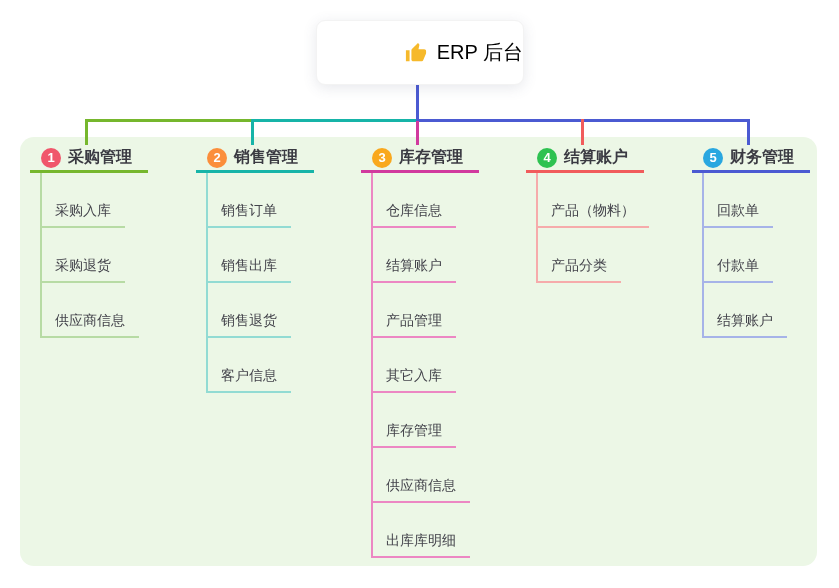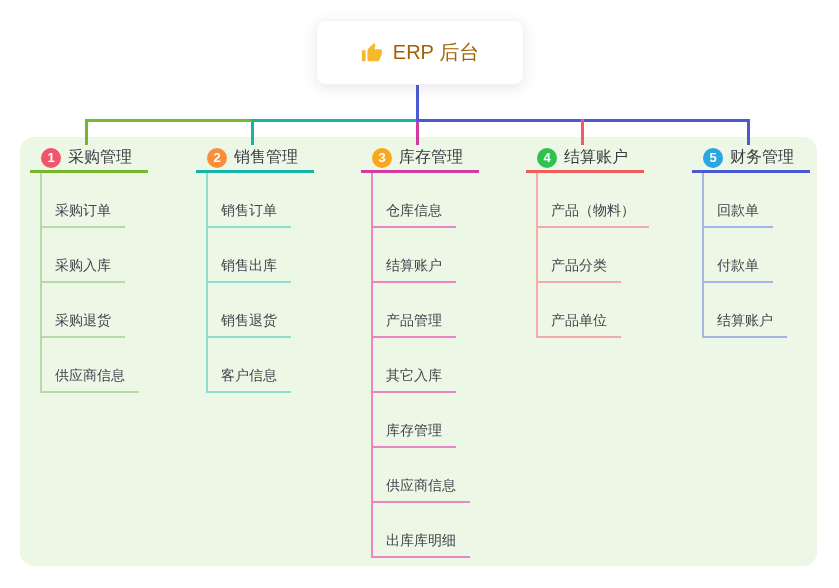--- a/index.html
+++ b/index.html
@@ -14,22 +14,22 @@
   .panel{position:absolute;left:20px;top:137px;width:797px;height:429px;border-radius:14px;}
 
   
   .line{position:absolute;}
 
   
   .root-card{
     position:absolute;left:316px;top:20px;width:206px;height:63px;
     background:#ffffff;border:1px solid #f3f3f3;border-radius:9px;
     box-shadow:0 3px 14px rgba(70,80,110,0.13);
-    display:flex;align-items:center;justify-content:center;gap:10px;
-    font-size:20px;font-weight:500;color:#a16207;
+    display:flex;align-items:center;justify-content:flex-end;gap:10px;
+    font-size:20px;font-weight:500;color:#000000;
   }
   .thumb{display:flex;align-items:center;}
 
   
   .branch{position:absolute;top:145px;}
   .bx0{left:30px;}
   .bx1{left:196px;}
   .bx2{left:361px;}
   .bx3{left:526px;}
   .bx4{left:692px;}
@@ -39,21 +39,21 @@
     border-bottom:3px solid var(--c);
     display:flex;align-items:center;gap:7px;padding-left:11px;
     cursor:default;
   }
   .badge{
     flex:0 0 20px;width:20px;height:20px;border-radius:50%;
     background:var(--badge);color:#ffffff;
     font-size:13px;font-weight:600;line-height:1;
     display:flex;align-items:center;justify-content:center;
   }
-  .blabel{font-size:16px;font-weight:400;color:#3a3a42;white-space:nowrap;}
+  .blabel{font-size:16px;font-weight:700;color:#3a3a42;white-space:nowrap;}
 
   .children{margin-left:10px;border-left:2px solid var(--lc);width:max-content;}
   .child{height:55px;display:flex;align-items:flex-end;}
   .clabel{
     display:inline-block;padding:0 14px 6px 13px;
     border-bottom:2px solid var(--lc);
     font-size:14px;color:#43434b;white-space:nowrap;
   }
 </style>
 </head>
@@ -83,23 +83,20 @@
     </span>
     <span>ERP 后台</span>
   </div>
 
   <div class="branch bx0" style="--c: #76b72d; --lc: #b7dba4; --badge: #f0566b;">
     <div class="head">
       <span class="badge">1</span>
       <span class="blabel">采购管理</span>
     </div>
     <div class="children">
-      <div class="child">
-          <span class="clabel">采购订单</span>
-        </div>
       <div class="child">
           <span class="clabel">采购入库</span>
         </div>
       <div class="child">
           <span class="clabel">采购退货</span>
         </div>
       <div class="child">
           <span class="clabel">供应商信息</span>
         </div>
     </div>
@@ -161,23 +158,20 @@
       <span class="badge">4</span>
       <span class="blabel">结算账户</span>
     </div>
     <div class="children">
       <div class="child">
           <span class="clabel">产品（物料）</span>
         </div>
       <div class="child">
           <span class="clabel">产品分类</span>
         </div>
-      <div class="child">
-          <span class="clabel">产品单位</span>
-        </div>
     </div>
   </div>
 
   <div class="branch bx4" style="--c: #4b5ad2; --lc: #a6b3e8; --badge: #29a7e0;">
     <div class="head">
       <span class="badge">5</span>
       <span class="blabel">财务管理</span>
     </div>
     <div class="children">
       <div class="child">

